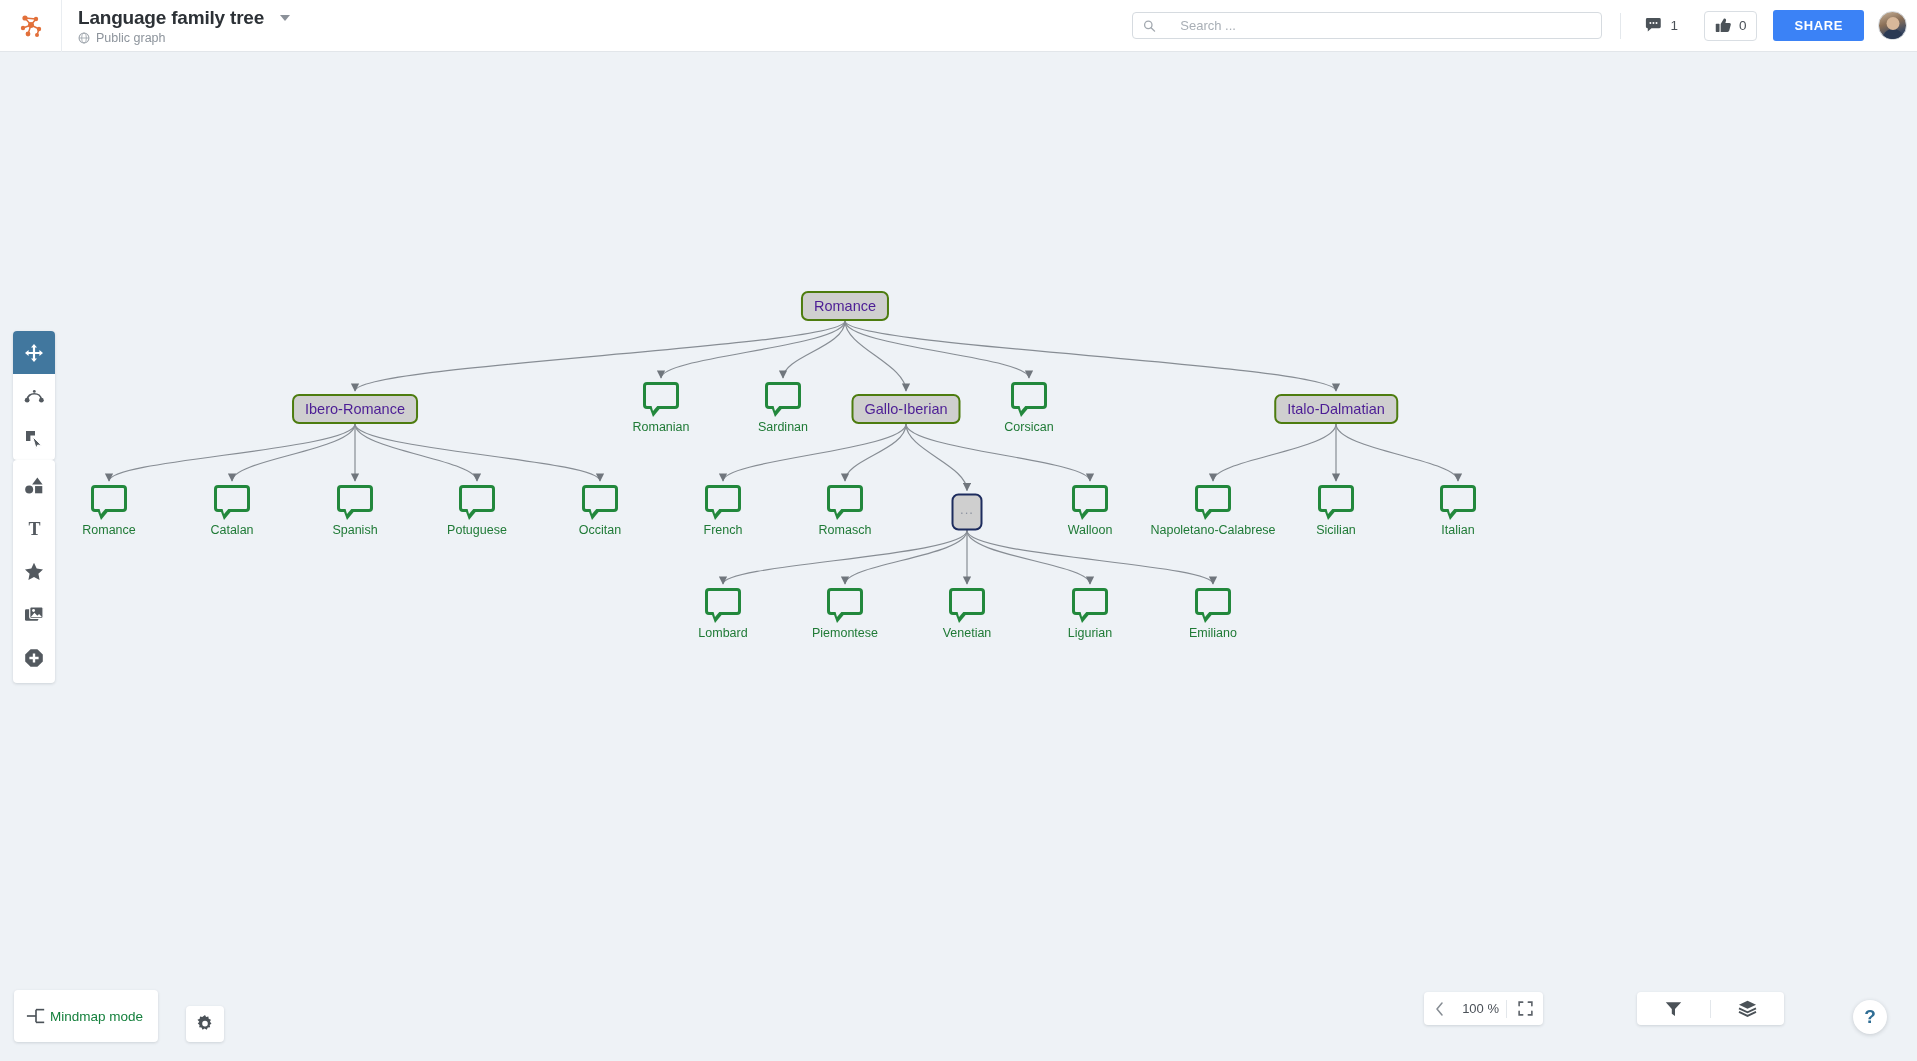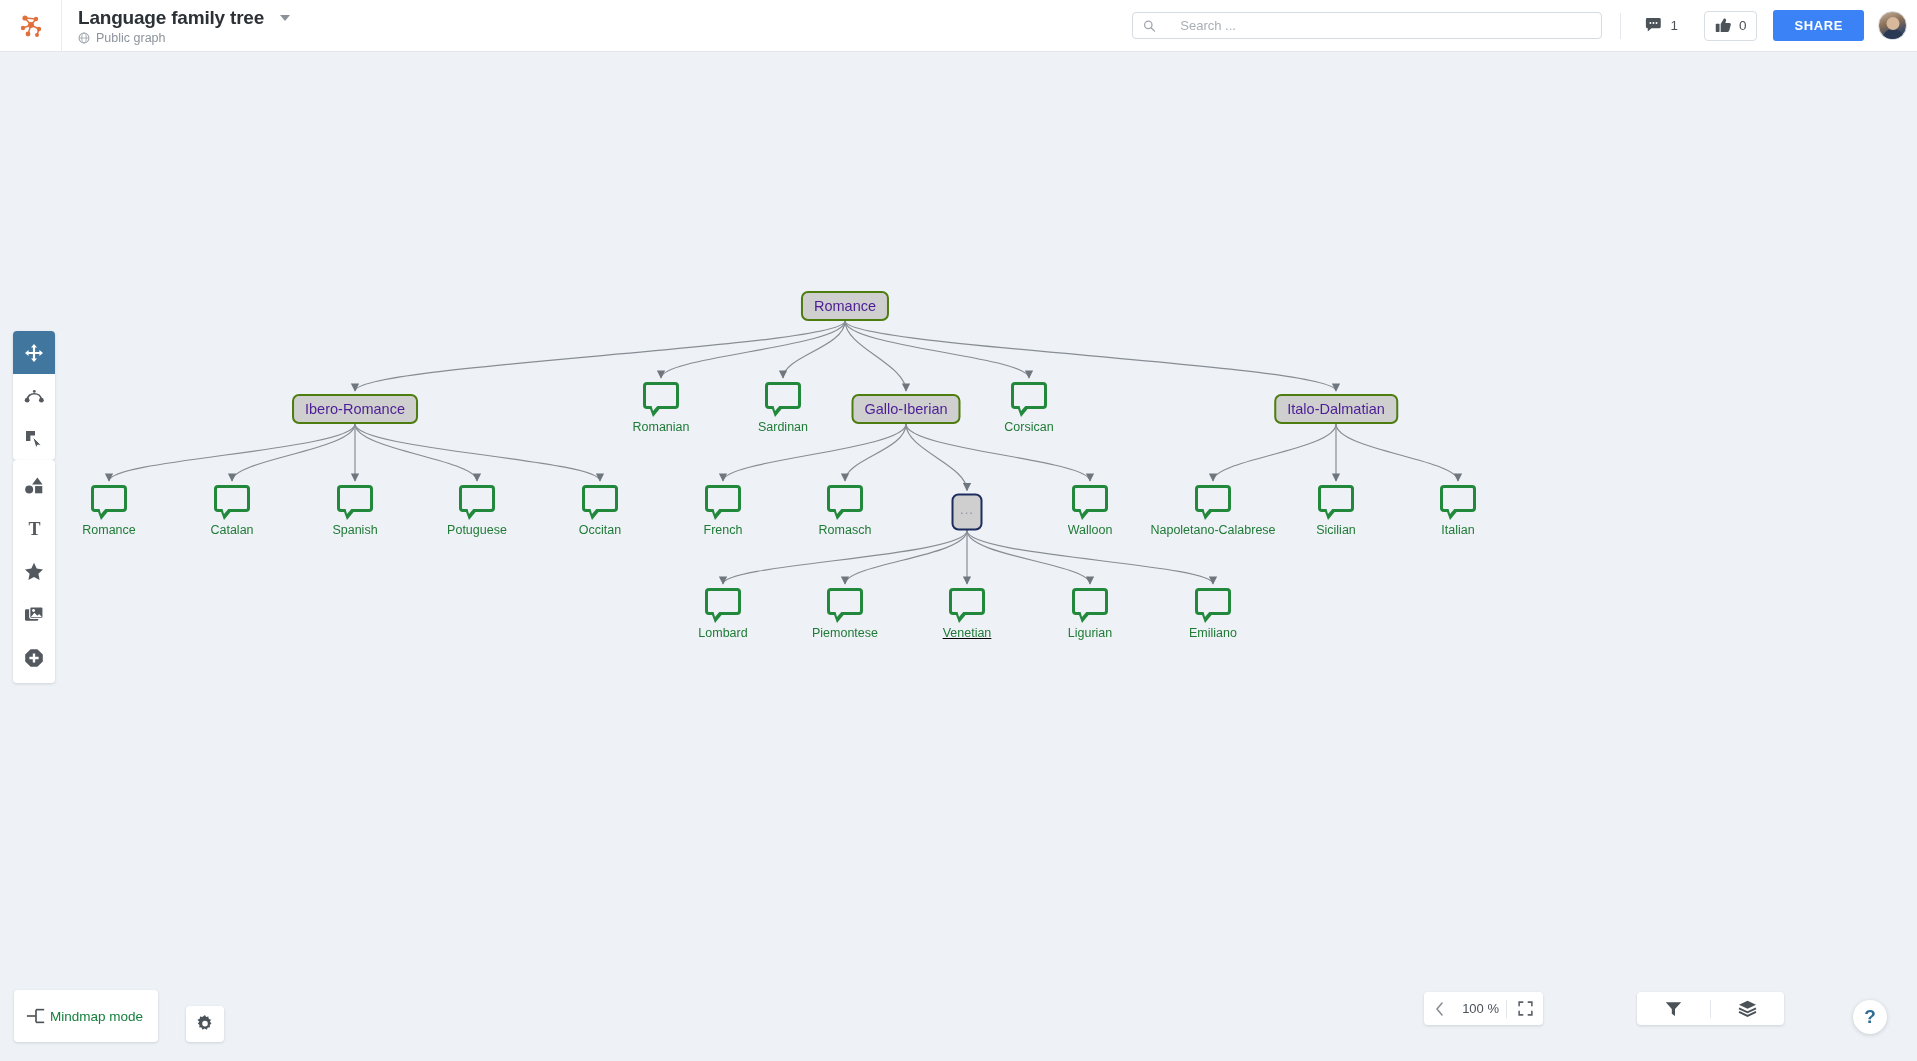--- a/index.html
+++ b/index.html
@@ -492,21 +492,21 @@
           <div class="leaf-label">Lombard</div>
         </div>
         <div class="leaf-node" style="left: 845px; top: 562px;">
           <div class="bubble">
             <div class="bbody"></div>
             <div class="btail"></div>
             <div class="btail-in"></div>
           </div>
           <div class="leaf-label">Piemontese</div>
         </div>
-        <div class="leaf-node" style="left: 967px; top: 562px; text-decoration: underline;">
+        <div class="leaf-node" style="left: 967px; top: 562px;">
           <div class="bubble">
             <div class="bbody"></div>
             <div class="btail"></div>
             <div class="btail-in"></div>
           </div>
           <div class="leaf-label">Venetian</div>
         </div>
         <div class="leaf-node" style="left: 1090px; top: 562px;">
           <div class="bubble">
             <div class="bbody"></div>

